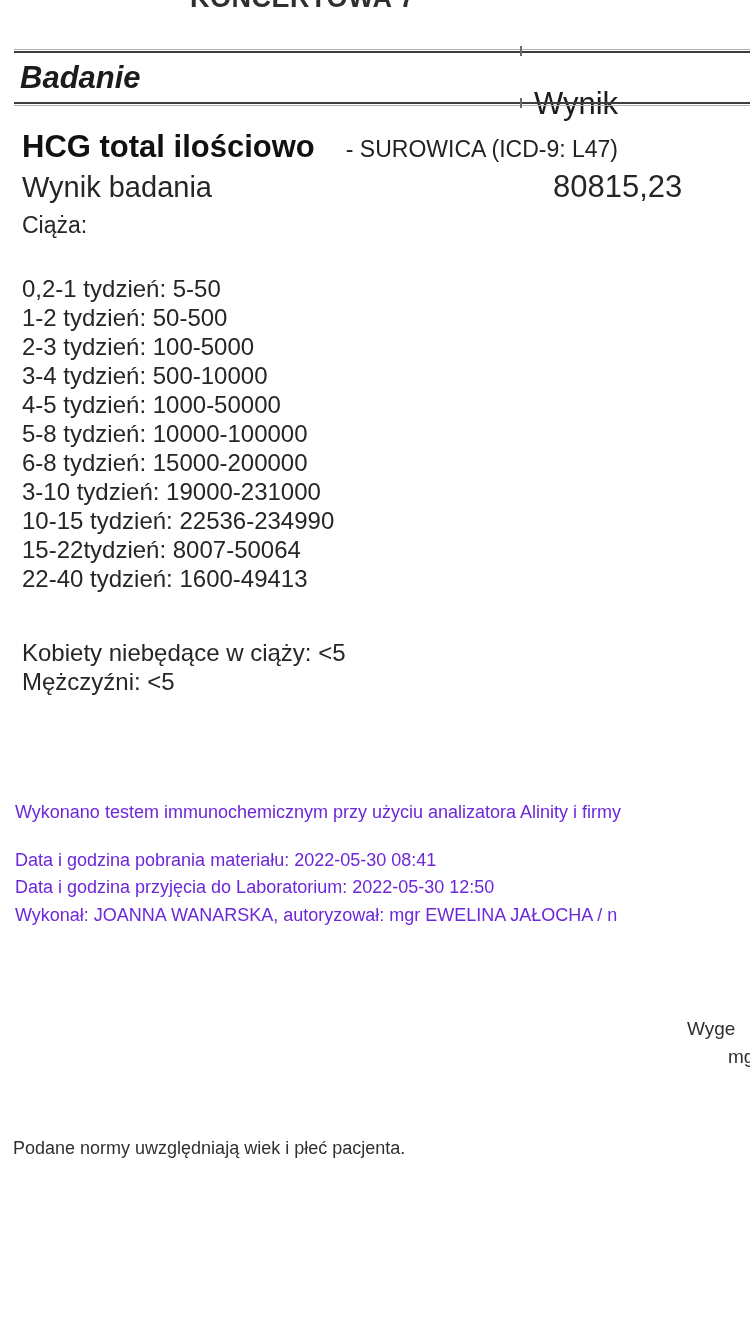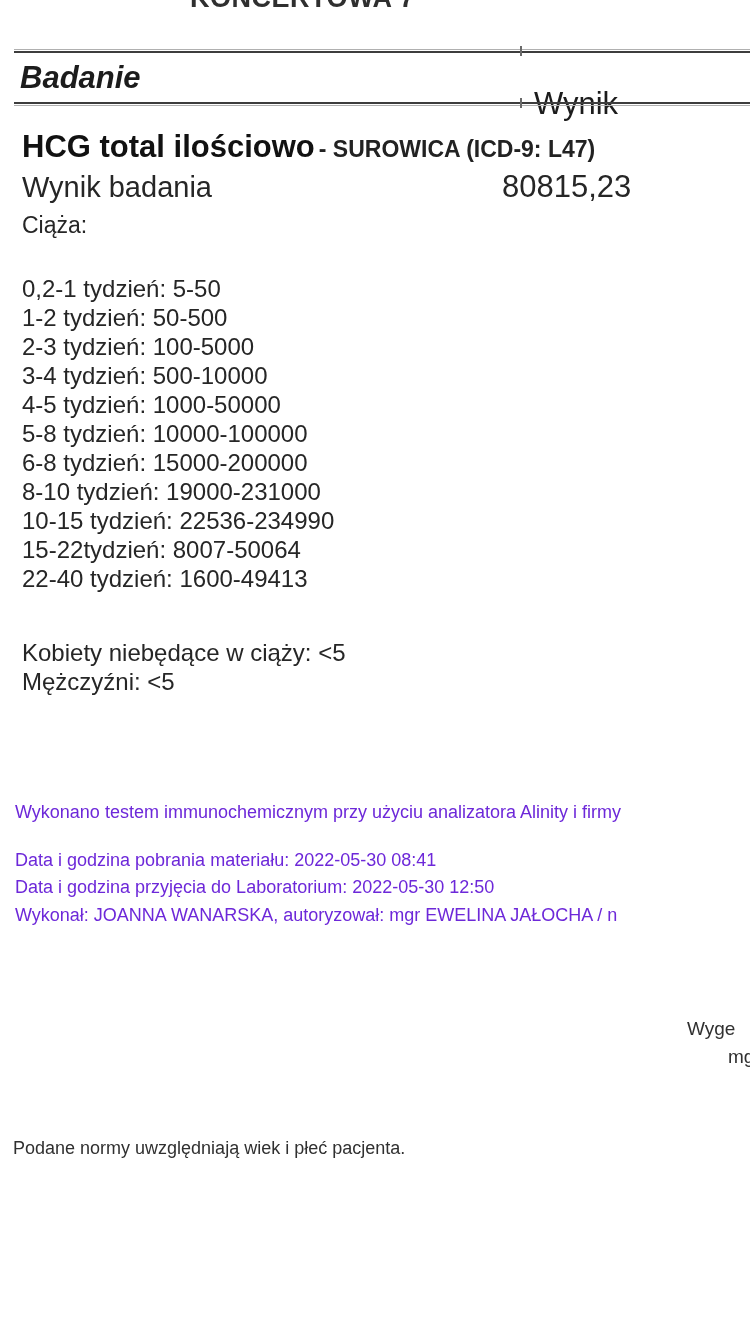--- a/index.html
+++ b/index.html
@@ -35,24 +35,24 @@
     font-size: 31px; font-weight: bold; font-style: italic;
     color: #1c1c1c;
   }
   .col-wynik {
     left: 534px; top: 62px;
     font-size: 31px; color: #1c1c1c; margin-top: 24px;
   }
 
   .test-row { left: 22px; top: 129px; display: flex; align-items: baseline; }
   .test-name { font-size: 31px; font-weight: bold; color: #111111; }
-  .test-specimen { font-size: 23px; color: #222222; margin-left: 4px; font-weight: bold; }
+  .test-specimen { font-size: 23px; color: #222222; margin-left: 31px; }
 
   .result-label { left: 22px;  top: 171px; font-size: 29px; }
-  .result-value { left: 502px; top: 169px; font-size: 31px; text-align: center; }
+  .result-value { left: 553px; top: 169px; font-size: 31px; text-align: center; }
 
   .condition-label { left: 22px; top: 212px; font-size: 23px; }
 
   .ranges {
     position: absolute; left: 22px; top: 274px;
     font-size: 24px; line-height: 29px; white-space: nowrap;
   }
   .notes {
     position: absolute; left: 22px; top: 638px;
     font-size: 24px; line-height: 29px; white-space: nowrap;
@@ -96,21 +96,21 @@
 <div class="abs condition-label">Ciąża:</div>
 
 <div class="ranges">
   <div>0,2-1 tydzień: 5-50</div>
   <div>1-2 tydzień: 50-500</div>
   <div>2-3 tydzień: 100-5000</div>
   <div>3-4 tydzień: 500-10000</div>
   <div>4-5 tydzień: 1000-50000</div>
   <div>5-8 tydzień: 10000-100000</div>
   <div>6-8 tydzień: 15000-200000</div>
-  <div>8-10 tydzień: 19000-231000</div>
+  <div>3-10 tydzień: 19000-231000</div>
   <div>10-15 tydzień: 22536-234990</div>
   <div>15-22tydzień: 8007-50064</div>
   <div>22-40 tydzień: 1600-49413</div>
 </div>
 
 <div class="notes">
   <div>Kobiety niebędące w ciąży: &lt;5</div>
   <div>Mężczyźni: &lt;5</div>
 </div>
 

